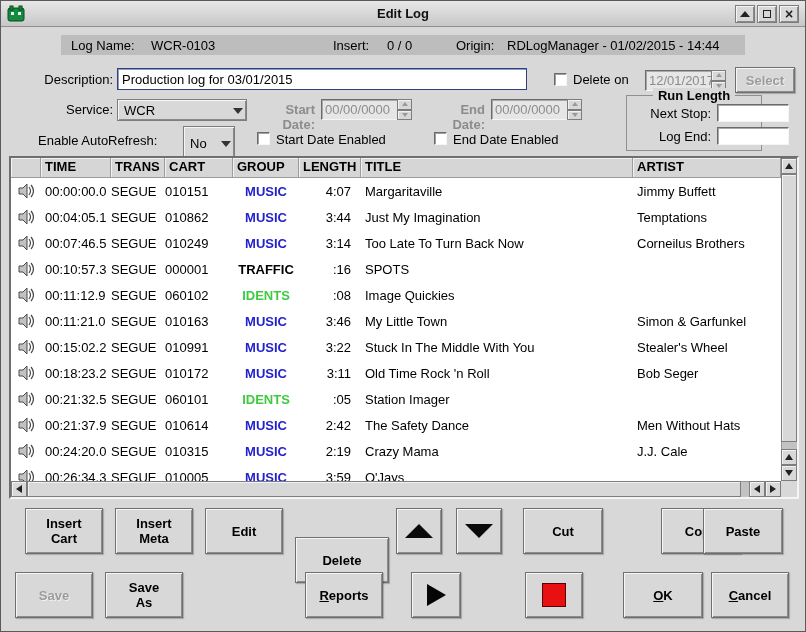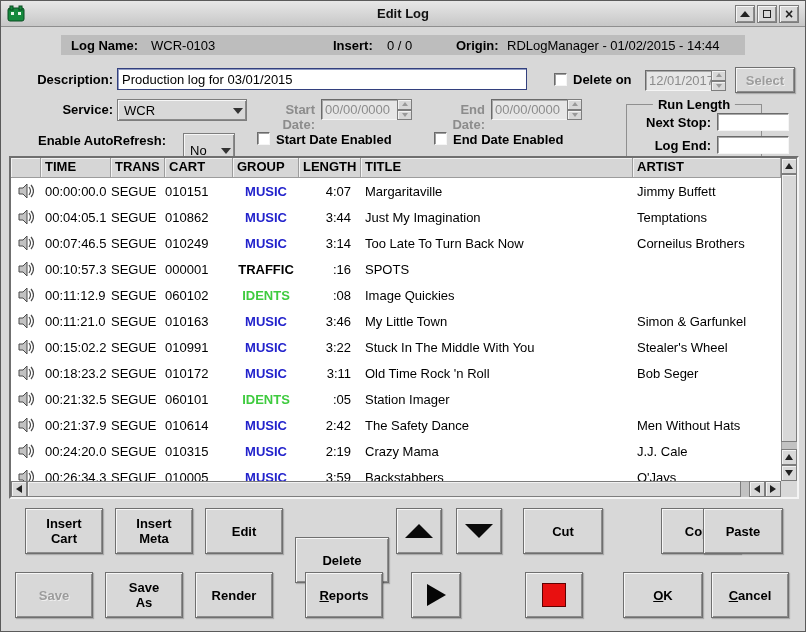--- a/index.html
+++ b/index.html
@@ -35,21 +35,21 @@
   .max-glyph { width:8px; height:8px; border:1px solid #222; }
   .close-glyph { font-size:14px; font-weight:bold; line-height:10px; }
   .shade-glyph { width:0; height:0; border-left:5px solid transparent; border-right:5px solid transparent; border-bottom:6px solid #222; }
 
   
   #infobar {
     position:absolute; left:60px; top:34px; width:684px; height:20px;
     background:#bdbdbd; display:flex; align-items:center;
   }
   #infobar span { position:absolute; top:3px; white-space:nowrap; }
-  .lbl { font-weight:bold; color:#000; }
+  .lbl { font-weight:normal; color:#000; }
   .lbl-dis { font-weight:bold; color:#8c8c8c; }
 
   
   .abs { position:absolute; }
   .sunken {
     background:#fff;
     border-top:1px solid #6b6b6b; border-left:1px solid #6b6b6b;
     border-bottom:1px solid #f5f5f5; border-right:1px solid #f5f5f5;
     box-shadow: inset 1px 1px 0 #a8a8a8;
   }
@@ -90,21 +90,21 @@
     flex:1; background:#d8d8d8; border:1px solid #7d7d7d;
     box-shadow: inset 1px 1px 0 #f2f2f2;
     display:flex; align-items:center; justify-content:center;
   }
   .tri-up { width:0; height:0; border-left:3px solid transparent; border-right:3px solid transparent; border-bottom:4px solid #333; }
   .tri-dn { width:0; height:0; border-left:3px solid transparent; border-right:3px solid transparent; border-top:4px solid #333; }
   .dis .tri-up { border-bottom-color:#999; }
   .dis .tri-dn { border-top-color:#999; }
 
   .groupbox {
-    left:625px; top:103px; width:136px; height:56px;
+    left:625px; top:94px; width:136px; height:56px;
     border:1px solid #8f8f8f; position:absolute;
   }
   .groupbox .legend {
     position:absolute; top:-8px; left:50%; transform:translateX(-50%);
     background:#d8d8d8; padding:0 5px; font-weight:bold; white-space:nowrap;
   }
   .gb-input {
     position:absolute; width:72px; height:18px;
   }
 
@@ -273,21 +273,21 @@
 
   <div class="groupbox">
     <span class="legend">Run Length</span>
     <div class="abs lbl" style="left:4px; top:10px; width:80px; text-align:right;">Next Stop:</div>
     <div class="gb-input sunken" style="left:90px; top:8px;"></div>
     <div class="abs lbl" style="left:4px; top:33px; width:80px; text-align:right;">Log End:</div>
     <div class="gb-input sunken" style="left:90px; top:31px;"></div>
   </div>
 
   <div class="abs lbl" style="left:37px; top:132px;">Enable AutoRefresh:</div>
-  <div class="abs combo" style="left:182px; top:132px; width:52px; height:34px;">
+  <div class="abs combo" style="left:182px; top:125px; width:52px; height:34px;">
     <span>No</span>
     <span class="arrow"></span>
   </div>
   <span class="abs checkbox" style="left:256px; top:131px;"></span>
   <div class="abs lbl" style="left:275px; top:131px;">Start Date Enabled</div>
   <span class="abs checkbox" style="left:433px; top:131px;"></span>
   <div class="abs lbl" style="left:452px; top:131px;">End Date Enabled</div>
 
   <div id="log-table">
     <div id="thead">
@@ -483,21 +483,20 @@
               <polygon points="1,5 5,5 9,1 9,15 5,11 1,11" fill="#c2c2c2" stroke="#4a4a4a"></polygon>
               <path d="M11 4 q3 4 0 8" fill="none" stroke="#4a4a4a" stroke-width="1.2"></path>
               <path d="M13 2 q5 6 0 12" fill="none" stroke="#4a4a4a" stroke-width="1.2"></path>
             </svg>
           </div>
           <div class="cell c-time">00:26:34.3</div>
           <div class="cell c-trans">SEGUE</div>
           <div class="cell c-cart">010005</div>
           <div class="cell c-group" style="color: rgb(34, 34, 204);">MUSIC</div>
           <div class="cell c-length">3:59</div>
-          <div class="cell c-title">Backstabbers</div>
           <div class="cell c-artist">O'Jays</div>
         </div>
       </div>
     <div id="vscroll">
       <span class="sb-btn" style="top:0; left:0;">
           <i class="s-up"></i>
         </span>
       <div id="vthumb"></div>
       <span class="sb-btn" style="bottom:16px; left:0;">
           <i class="s-up"></i>
@@ -529,20 +528,19 @@
   <div class="btn" style="left:294px; top:536px; width:94px; height:46px;justify-content:center;"><span>Delete</span></div>
   <div class="btn" style="left:395px; top:507px; width:46px; height:46px;"><span class="tri-up-big"></span></div>
   <div class="btn" style="left:455px; top:507px; width:46px; height:46px;"><span class="tri-dn-big"></span></div>
   <div class="btn" style="left:522px; top:507px; width:80px; height:46px;"><span>Cut</span></div>
   <div class="btn" style="left:612px; top:507px; width:80px; height:46px;margin-left:48px;"><span>Copy</span></div>
   <div class="btn" style="left:702px; top:507px; width:80px; height:46px;"><span>Paste</span></div>
 
   <div class="btn disabled" style="left:14px; top:571px; width:78px; height:46px;"><span>Save</span></div>
   <div class="btn" style="left:104px; top:571px; width:78px; height:46px;"><span>Save
 As</span></div>
-  <div class="btn" style="left:194px; top:571px; width:78px; height:46px;"><span>Render</span></div>
   <div class="btn" style="left:304px; top:571px; width:78px; height:46px;"><span class="accel">Reports</span></div>
   <div class="btn" style="left:410px; top:571px; width:50px; height:46px;"><span class="play-glyph"></span></div>
   <div class="btn" style="left:524px; top:571px; width:58px; height:46px;"><span class="stop-glyph"></span></div>
   <div class="btn" style="left:622px; top:571px; width:80px; height:46px;"><span class="accel">OK</span></div>
   <div class="btn" style="left:710px; top:571px; width:78px; height:46px;"><span class="accel">Cancel</span></div>
 
 </div>
 
 </body></html>

